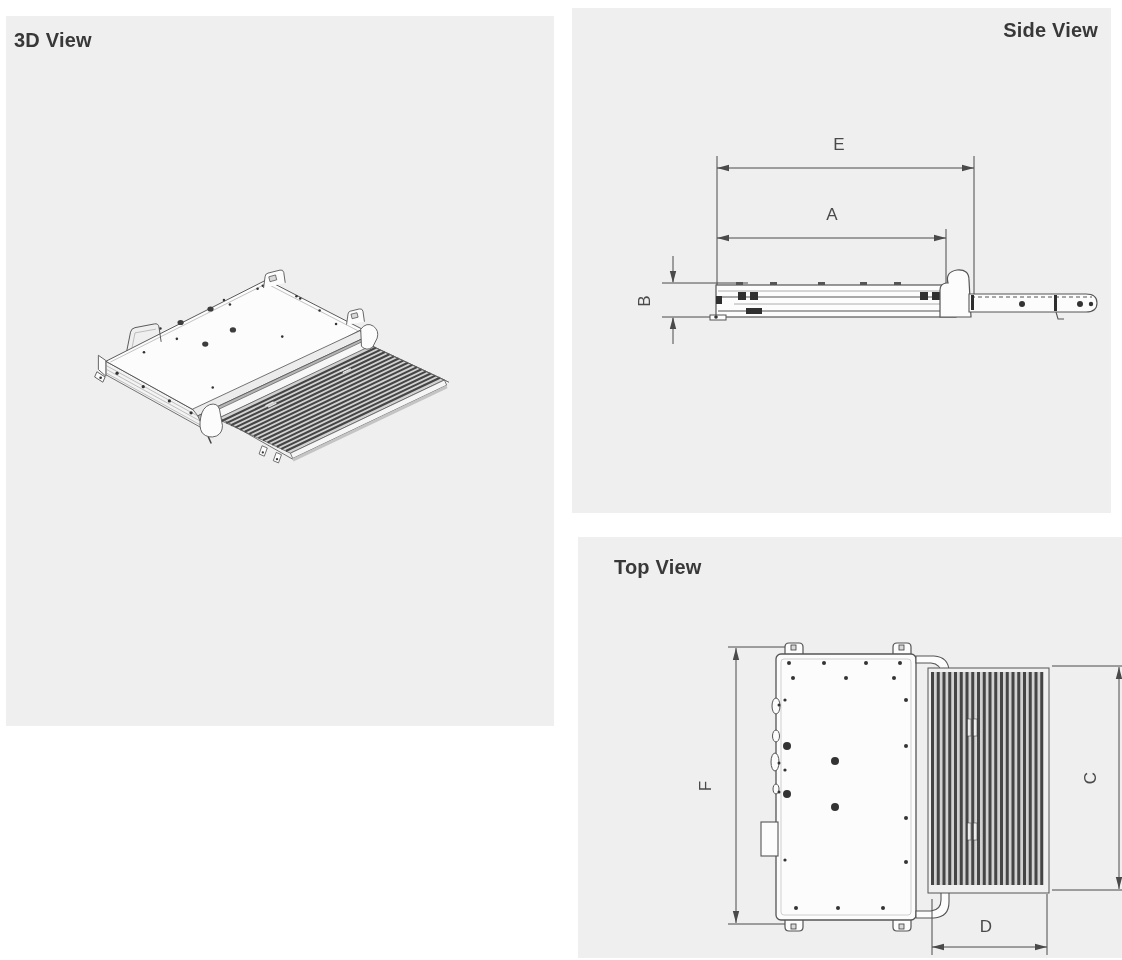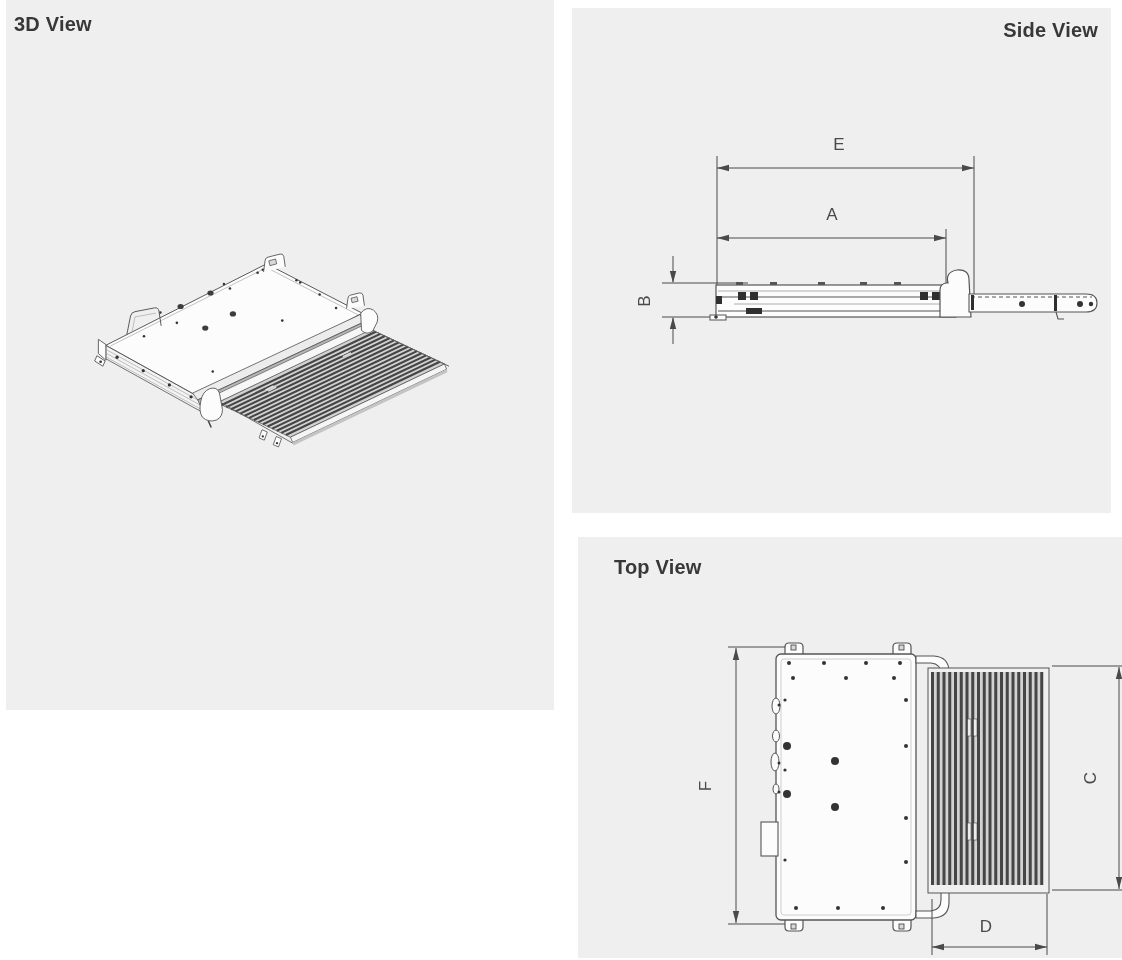--- a/index.html
+++ b/index.html
@@ -4,21 +4,21 @@
 <style>
   :root{
     --panel-bg:#efefef; --title-color:#383838; --line:#555555; --line-light:#9a9a9a;
     --ink:#333333; --dim:#4a4a4a; --white:#fcfcfc; --tread-dark:#454545;
     --tread-light:#d2d2d2; --shade:#b5b5b5;
   }
   *{margin:0;padding:0;box-sizing:border-box}
   html,body{width:1122px;height:960px;background:#ffffff;overflow:hidden;
     font-family:"Liberation Sans",sans-serif}
   .panel{position:absolute;background:var(--panel-bg)}
-  #panel-3d{left:6px;top:0;width:548px;height:710px}
+  #panel-3d{left:6px;top:16px;width:548px;height:710px}
   #panel-side{left:572px;top:8px;width:539px;height:505px}
   #panel-top{left:578px;top:537px;width:635px;height:421px}
   .panel-title{position:absolute;font-weight:700;font-size:20px;line-height:22px;
     color:var(--title-color);letter-spacing:.2px;z-index:2}
   #panel-3d .panel-title{left:8px;top:13px}
   #panel-side .panel-title{right:13px;top:11px}
   #panel-top .panel-title{left:36px;top:19px}
   .drawing{position:absolute;left:0;top:0;width:100%;height:100%}
   
   .s  {stroke:var(--line);fill:none;stroke-width:1.1}

